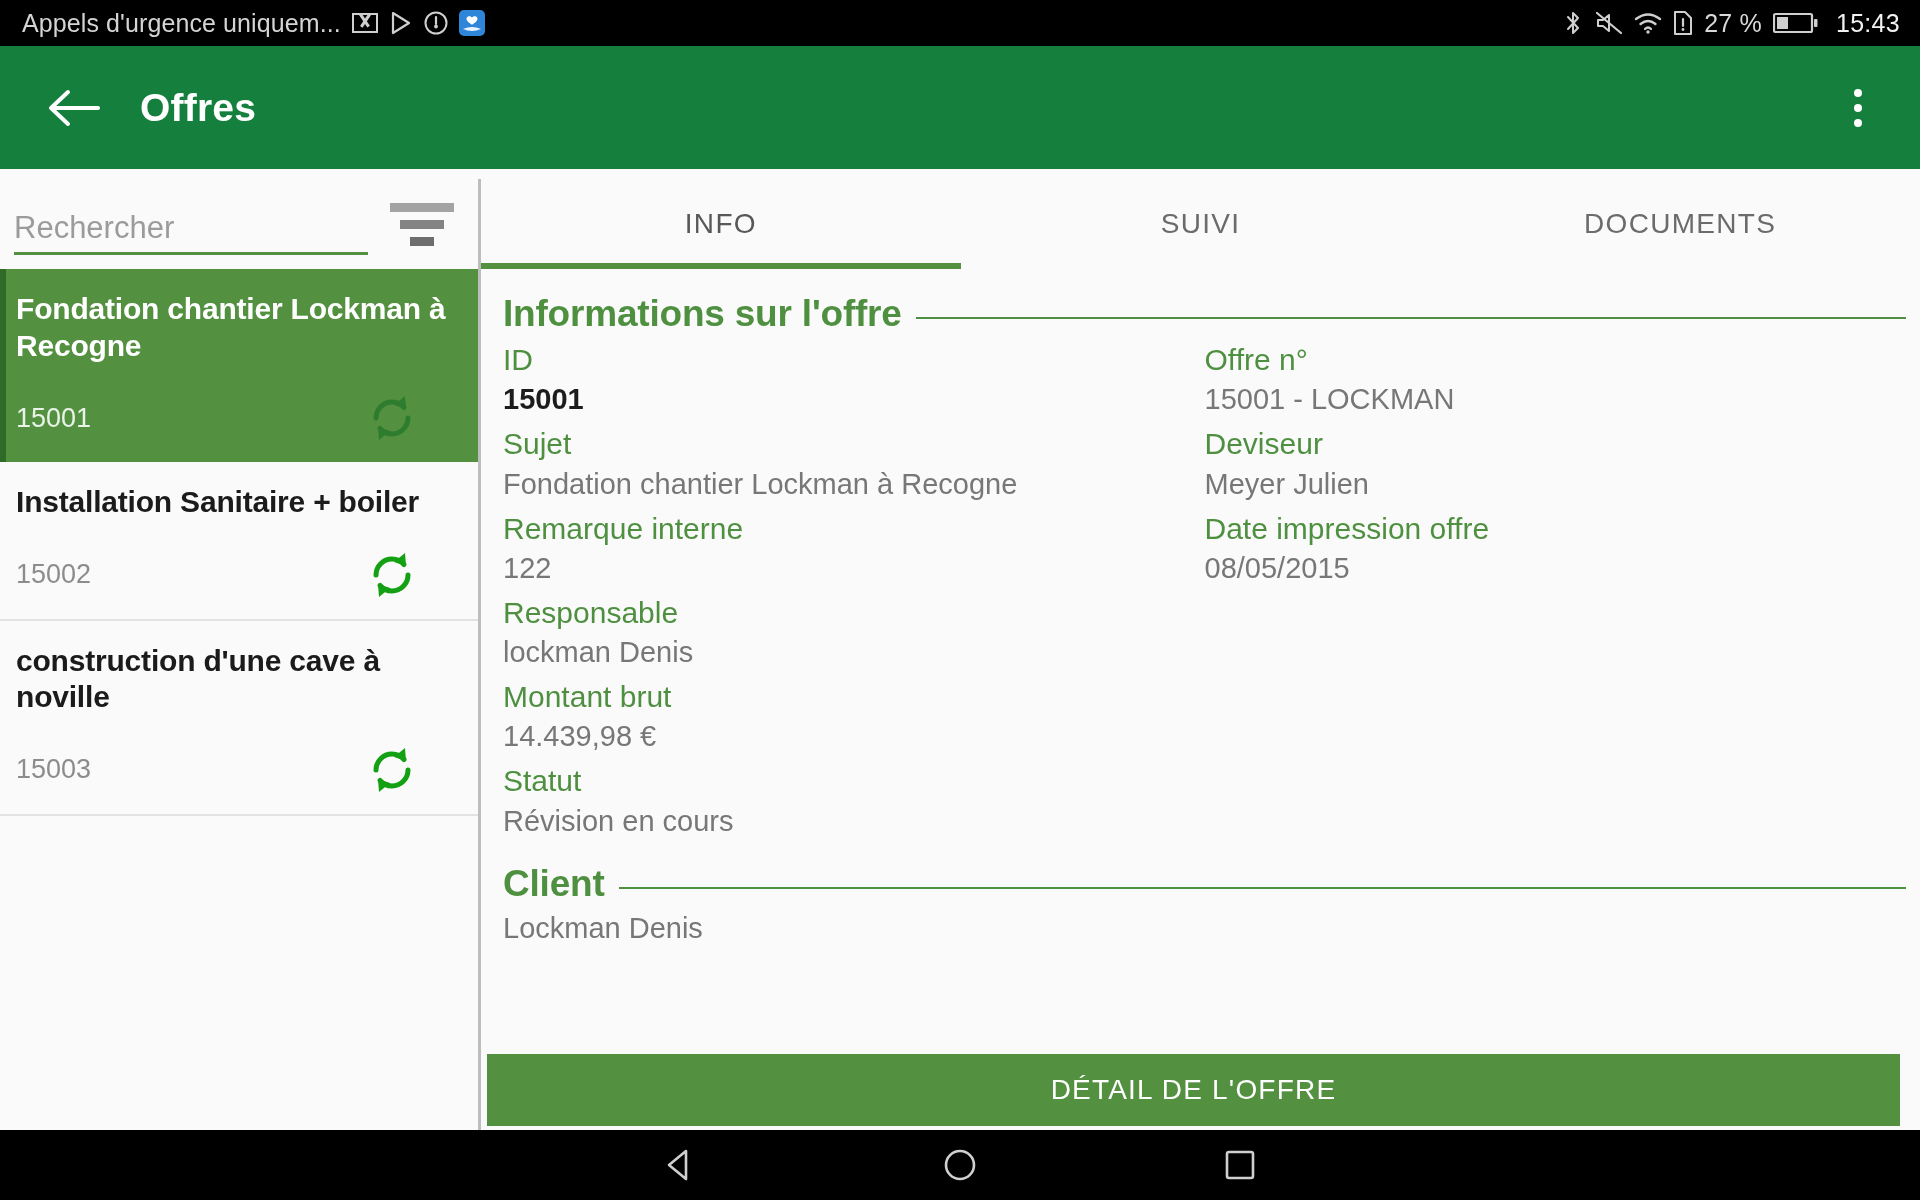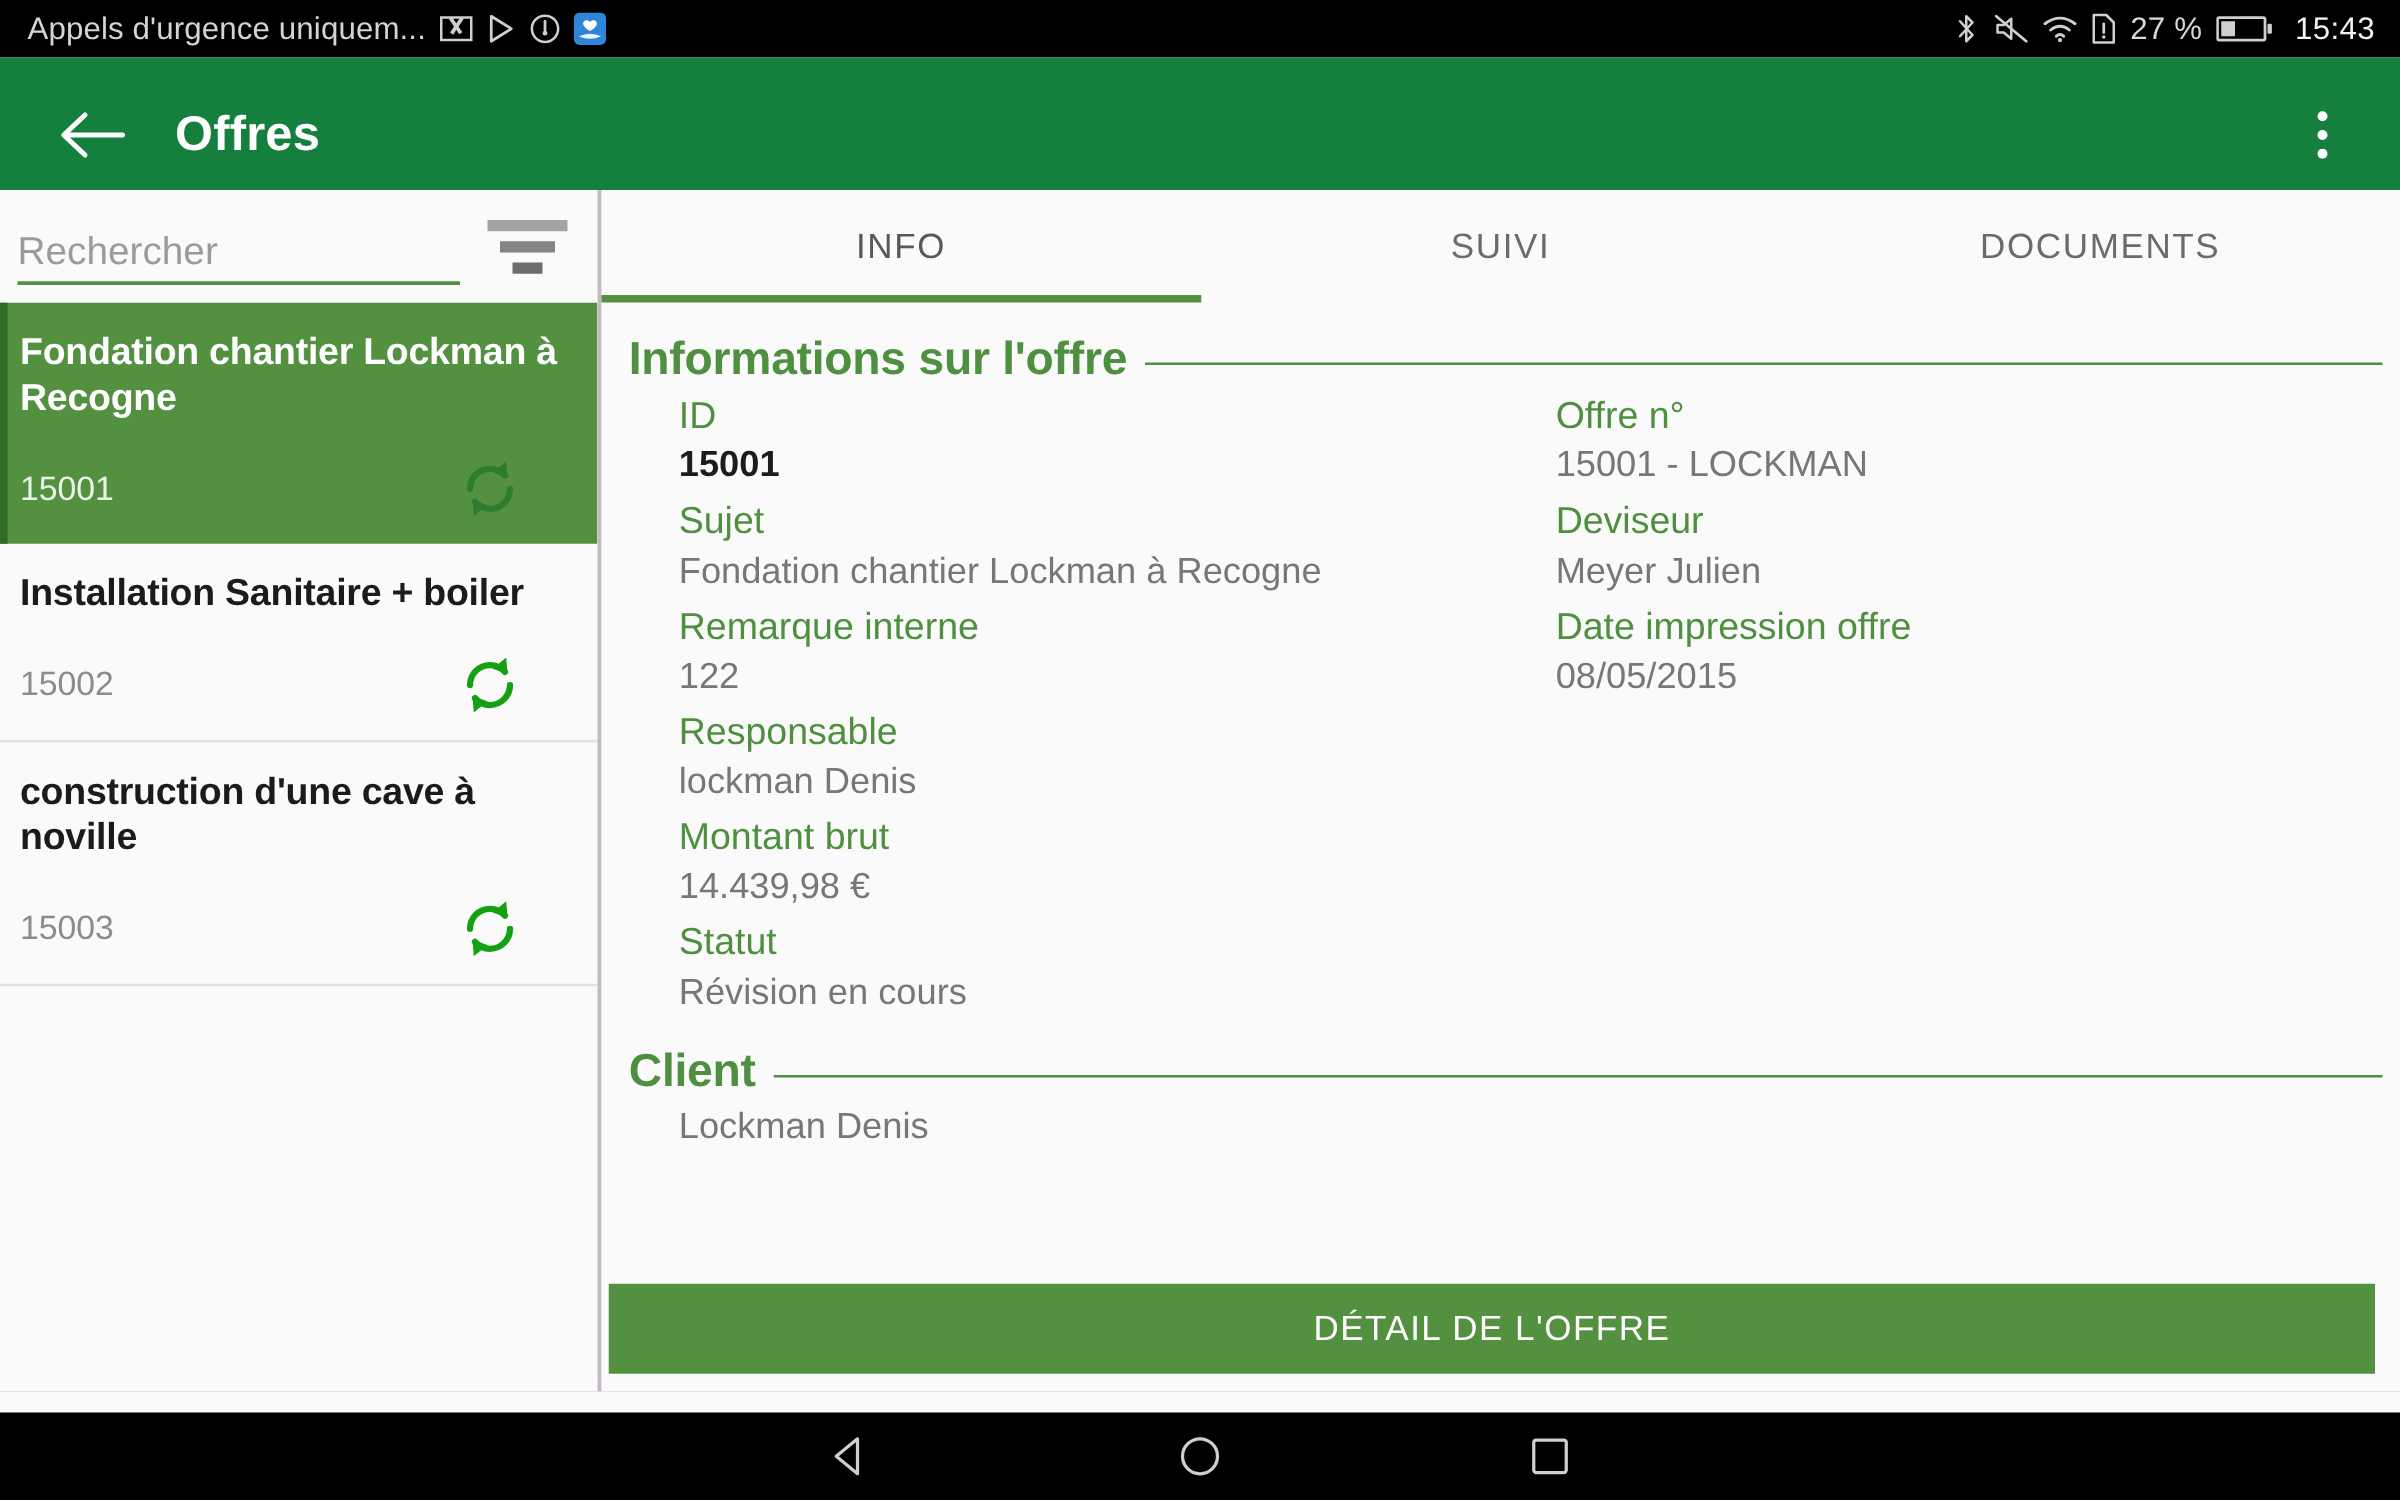--- a/index.html
+++ b/index.html
@@ -53,23 +53,23 @@
   .tb-spacer { flex: 1; }
   .tb-overflow {
     width: 80px; height: 96px; margin-right: 22px;
     display:flex; flex-direction:column; align-items:center; justify-content:center;
     gap: 7px; cursor:pointer;
   }
   .tb-overflow span { width: 8px; height: 8px; border-radius: 50%; background: #fff; display:block;}
 
   
   .body {
-    position: absolute; top: 152px; left: 0;
+    position: absolute; top: 179px; left: 0;
     width: 1920px; height: 961px;
-    display: flex; background: #d946ef;
+    display: flex; background: #404040;
   }
 
   
   .leftpane {
     width: 481px; height: 961px;
     background: #fafafa;
     border-right: 3px solid #bdbdbd;
     position: relative; overflow: hidden;
   }
   .searchbar {
@@ -140,21 +140,21 @@
     display: flex; align-items: center; gap: 14px;
     margin-top: 22px; padding-left: 8px;
   }
   .section-head .sh-text {
     font-size: 37px; font-weight: bold; color: #4e9040; white-space: nowrap;
     letter-spacing: -.2px;
   }
   .section-head .sh-rule { flex: 1; height: 2px; background: #4e9040; margin-top: 8px; }
 
   .grid { display: flex; padding-left: 8px; }
-  .col { width: 50%; margin-left: 40px; }
+  .col { width: 50%; }
   .field { margin-top: 4px; }
   .field .f-label { font-size: 30px; color:#4e9040; line-height: 1.38; }
   .field .f-value { font-size: 29px; color:#777777; line-height: 1.34; }
   .field .f-value.strong { color:#1c1c1c; font-weight: bold; }
 
   .clipped-row {
     position:absolute; left: 22px; right: 22px; bottom: 0;
     height: 22px; overflow: hidden;
   }
   .clipped-row .cr-cell { position:absolute; top:0; }

